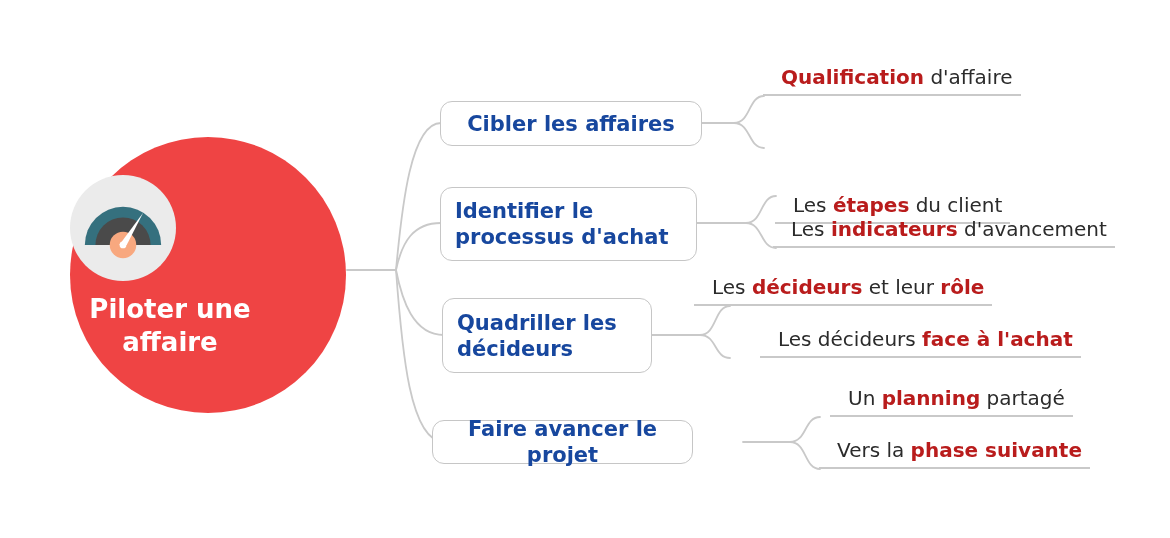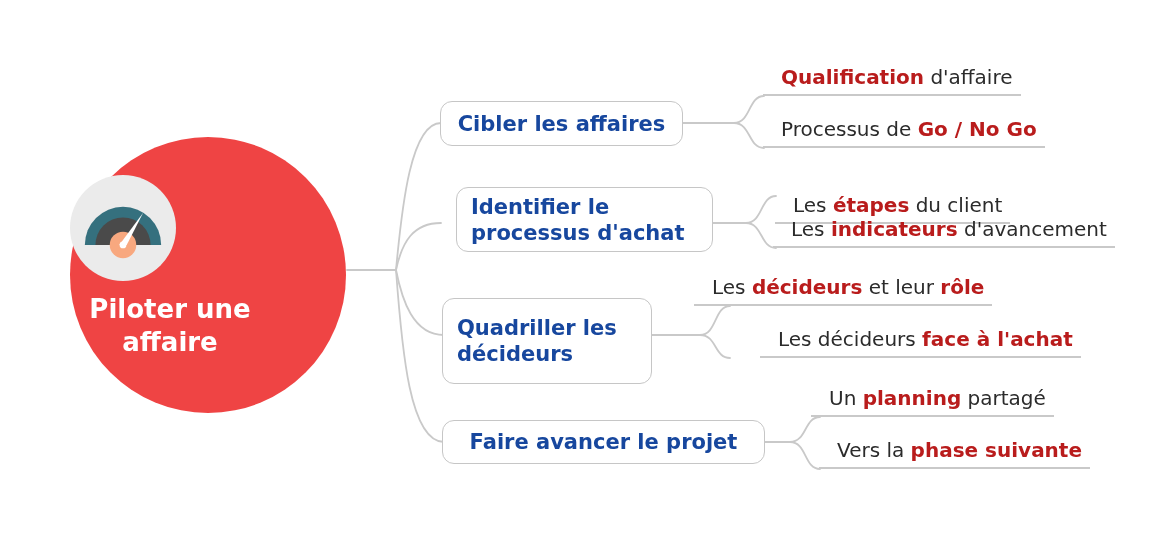--- a/index.html
+++ b/index.html
@@ -83,41 +83,40 @@
       <circle cx="50" cy="50" r="50" fill="#ebebeb"></circle>
       <path d="M14,66 A36,36 0 0 1 86,66 Z" fill="#35707e"></path>
       <path d="M24,66 A26,26 0 0 1 76,66 Z" fill="#4a4a4a"></path>
       <circle cx="50" cy="66" r="12.5" fill="#f8a87f"></circle>
       <path d="M46.5,66 L69,35.5 L53.5,66 Z" fill="#ffffff"></path>
       <circle cx="50" cy="66" r="3.2" fill="#ffffff"></circle>
     </svg>
     <div class="central-label">Piloter une affaire</div>
   </div>
 
-  <div class="node center" style="left:440px;top:101px;width:243px;height:45px;">
+  <div class="node center" style="left:440px;top:101px;width:262px;height:45px;">
     <span>Cibler les affaires</span>
   </div>
 
-  <div class="node left" style="left:456px;top:187px;width:257px;height:65px;">
+  <div class="node left" style="left:440px;top:187px;width:257px;height:74px;">
     <span>Identifier le processus d'achat</span>
   </div>
 
-  <div class="node left" style="left:442px;top:298px;width:210px;height:86px;">
+  <div class="node left" style="left:442px;top:298px;width:210px;height:75px;">
     <span>Quadriller les décideurs</span>
   </div>
 
-  <div class="node center" style="left:442px;top:420px;width:323px;height:44px;align-items:center;">
+  <div class="node center" style="left:432px;top:420px;width:261px;height:44px;align-items:center;">
     <span>Faire avancer le projet</span>
   </div>
 
   <div class="leaf" style="left:763px;top:65px;"><b>Qualification</b><span> d'affaire</span></div>
-  <div class="leaf" style="left:763px;top:117px;"><span>Processus de </span><b>Go / No Go</b></div>
 
   <div class="leaf" style="left:775px;top:165px;margin-top:28px;"><span>Les </span><b>étapes</b><span> du client</span></div>
   <div class="leaf" style="left:773px;top:217px;"><span>Les </span><b>indicateurs</b><span> d'avancement</span></div>
 
   <div class="leaf" style="left:694px;top:275px;"><span>Les </span><b>décideurs</b><span> et leur </span><b>rôle</b></div>
   <div class="leaf" style="left:760px;top:327px;"><span>Les décideurs </span><b>face à l'achat</b></div>
 
-  <div class="leaf" style="left:811px;top:386px;"><span>Un </span><b>planning</b><span> partagé</span></div>
+  <div class="leaf" style="left:830px;top:386px;"><span>Un </span><b>planning</b><span> partagé</span></div>
   <div class="leaf" style="left:819px;top:438px;"><span>Vers la </span><b>phase suivante</b></div>
 
 </div>
 
 </body></html>

